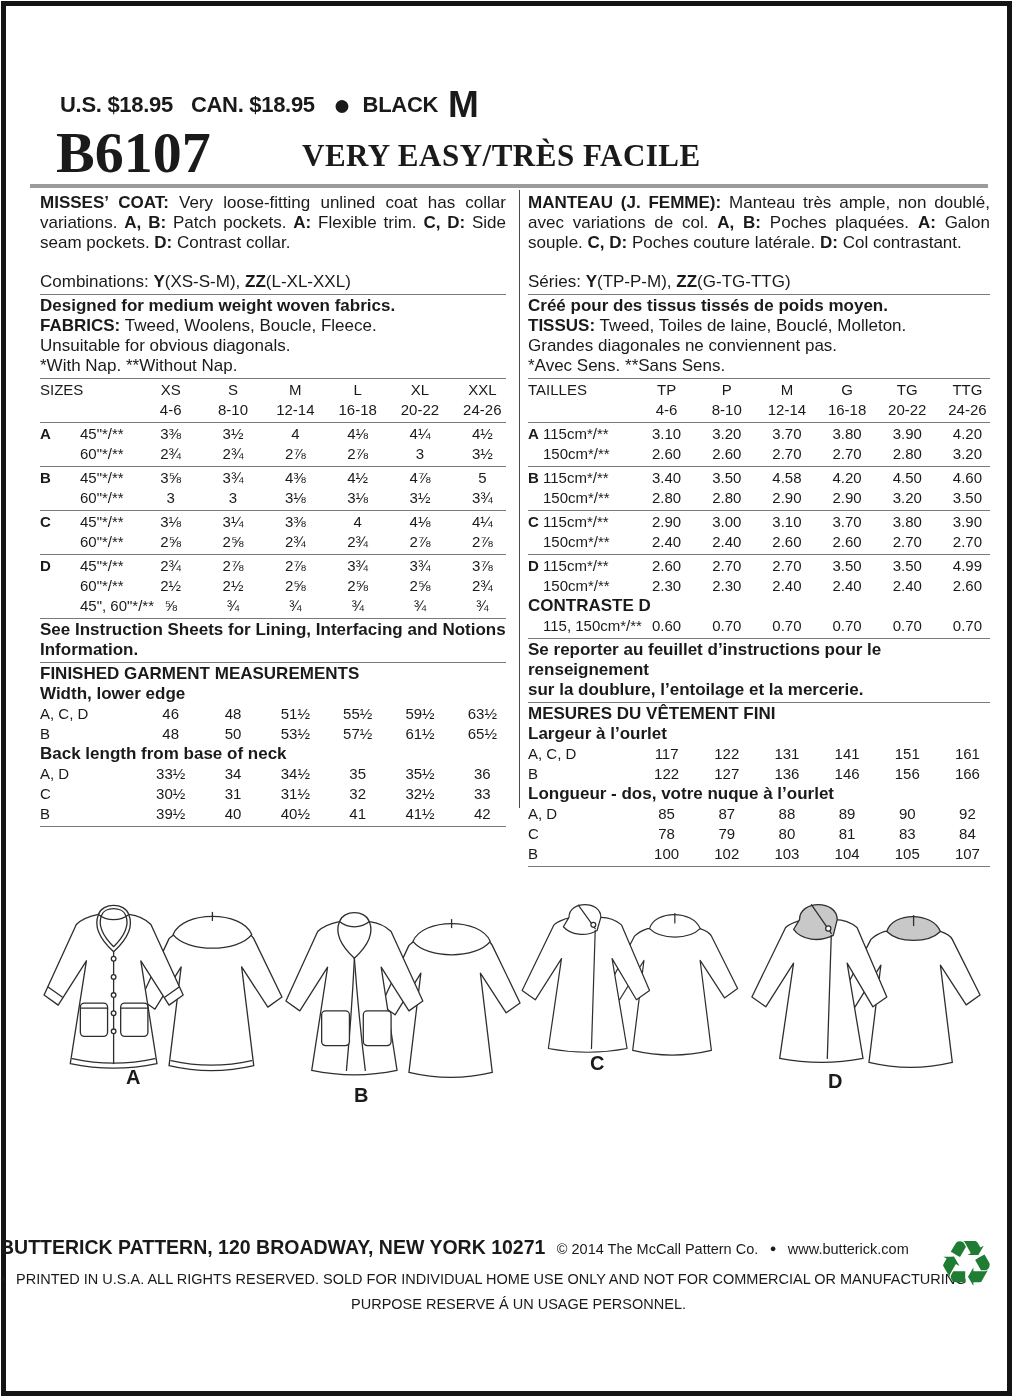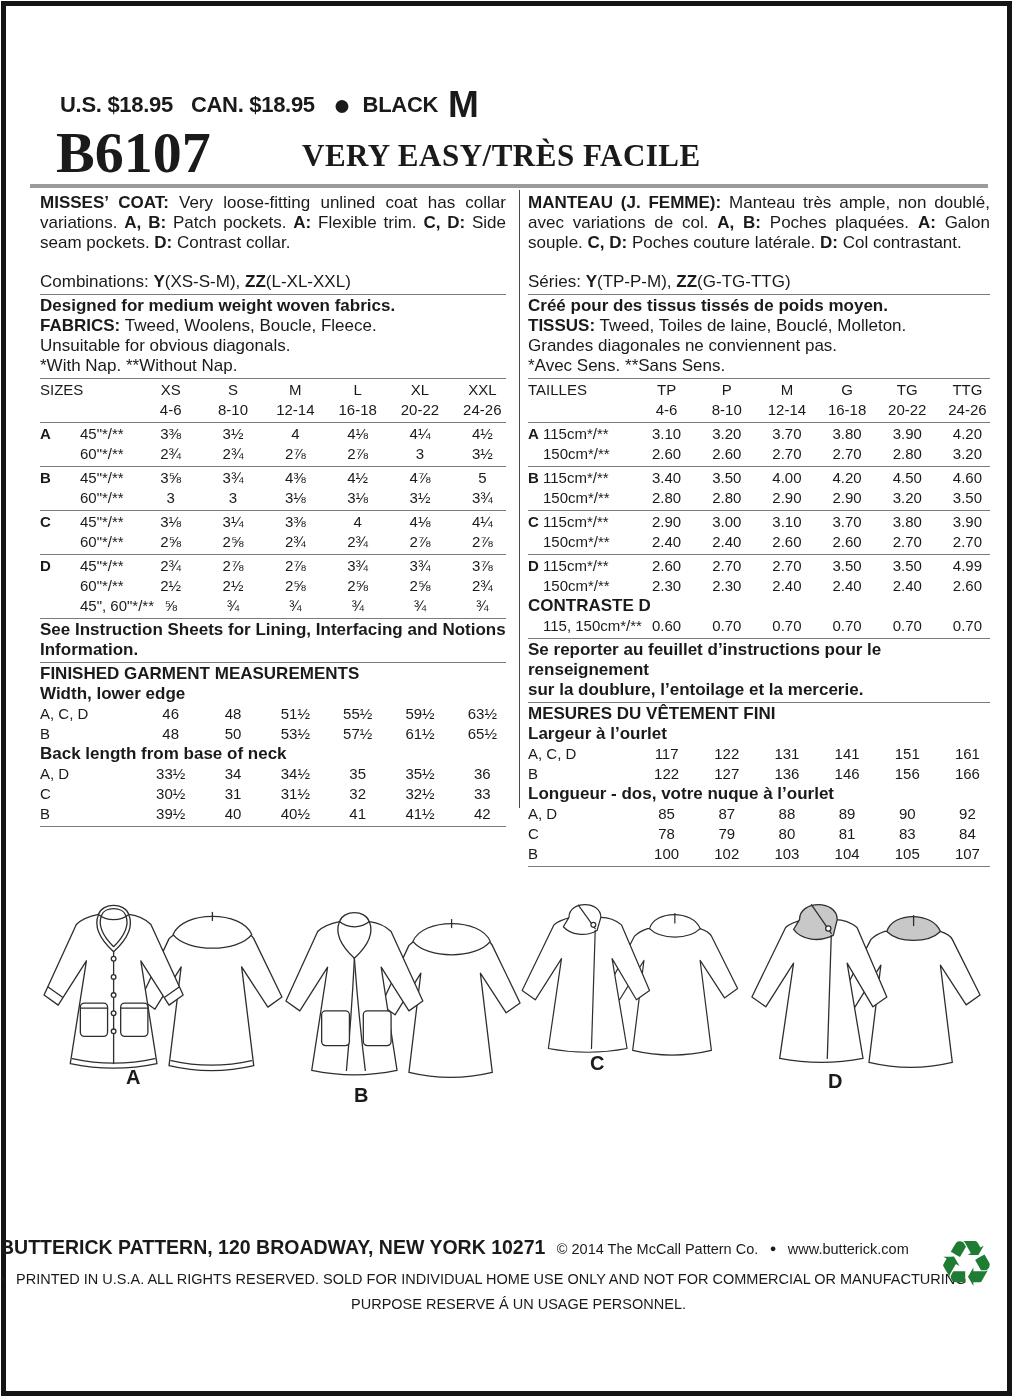--- a/index.html
+++ b/index.html
@@ -346,21 +346,21 @@
           <span class="cell">3.20</span>
         </span>
     </div>
     <div class="rule"></div>
     <div class="trow">
       <span class="tletter">B</span>
       <span class="tlabel2">115cm*/**</span>
       <span class="cells">
           <span class="cell">3.40</span>
           <span class="cell">3.50</span>
-          <span class="cell">4.00</span>
+          <span class="cell">4.58</span>
           <span class="cell">4.20</span>
           <span class="cell">4.50</span>
           <span class="cell">4.60</span>
         </span>
     </div>
     <div class="trow">
       <span class="tletter"></span>
       <span class="tlabel2">150cm*/**</span>
       <span class="cells">
           <span class="cell">2.80</span>

